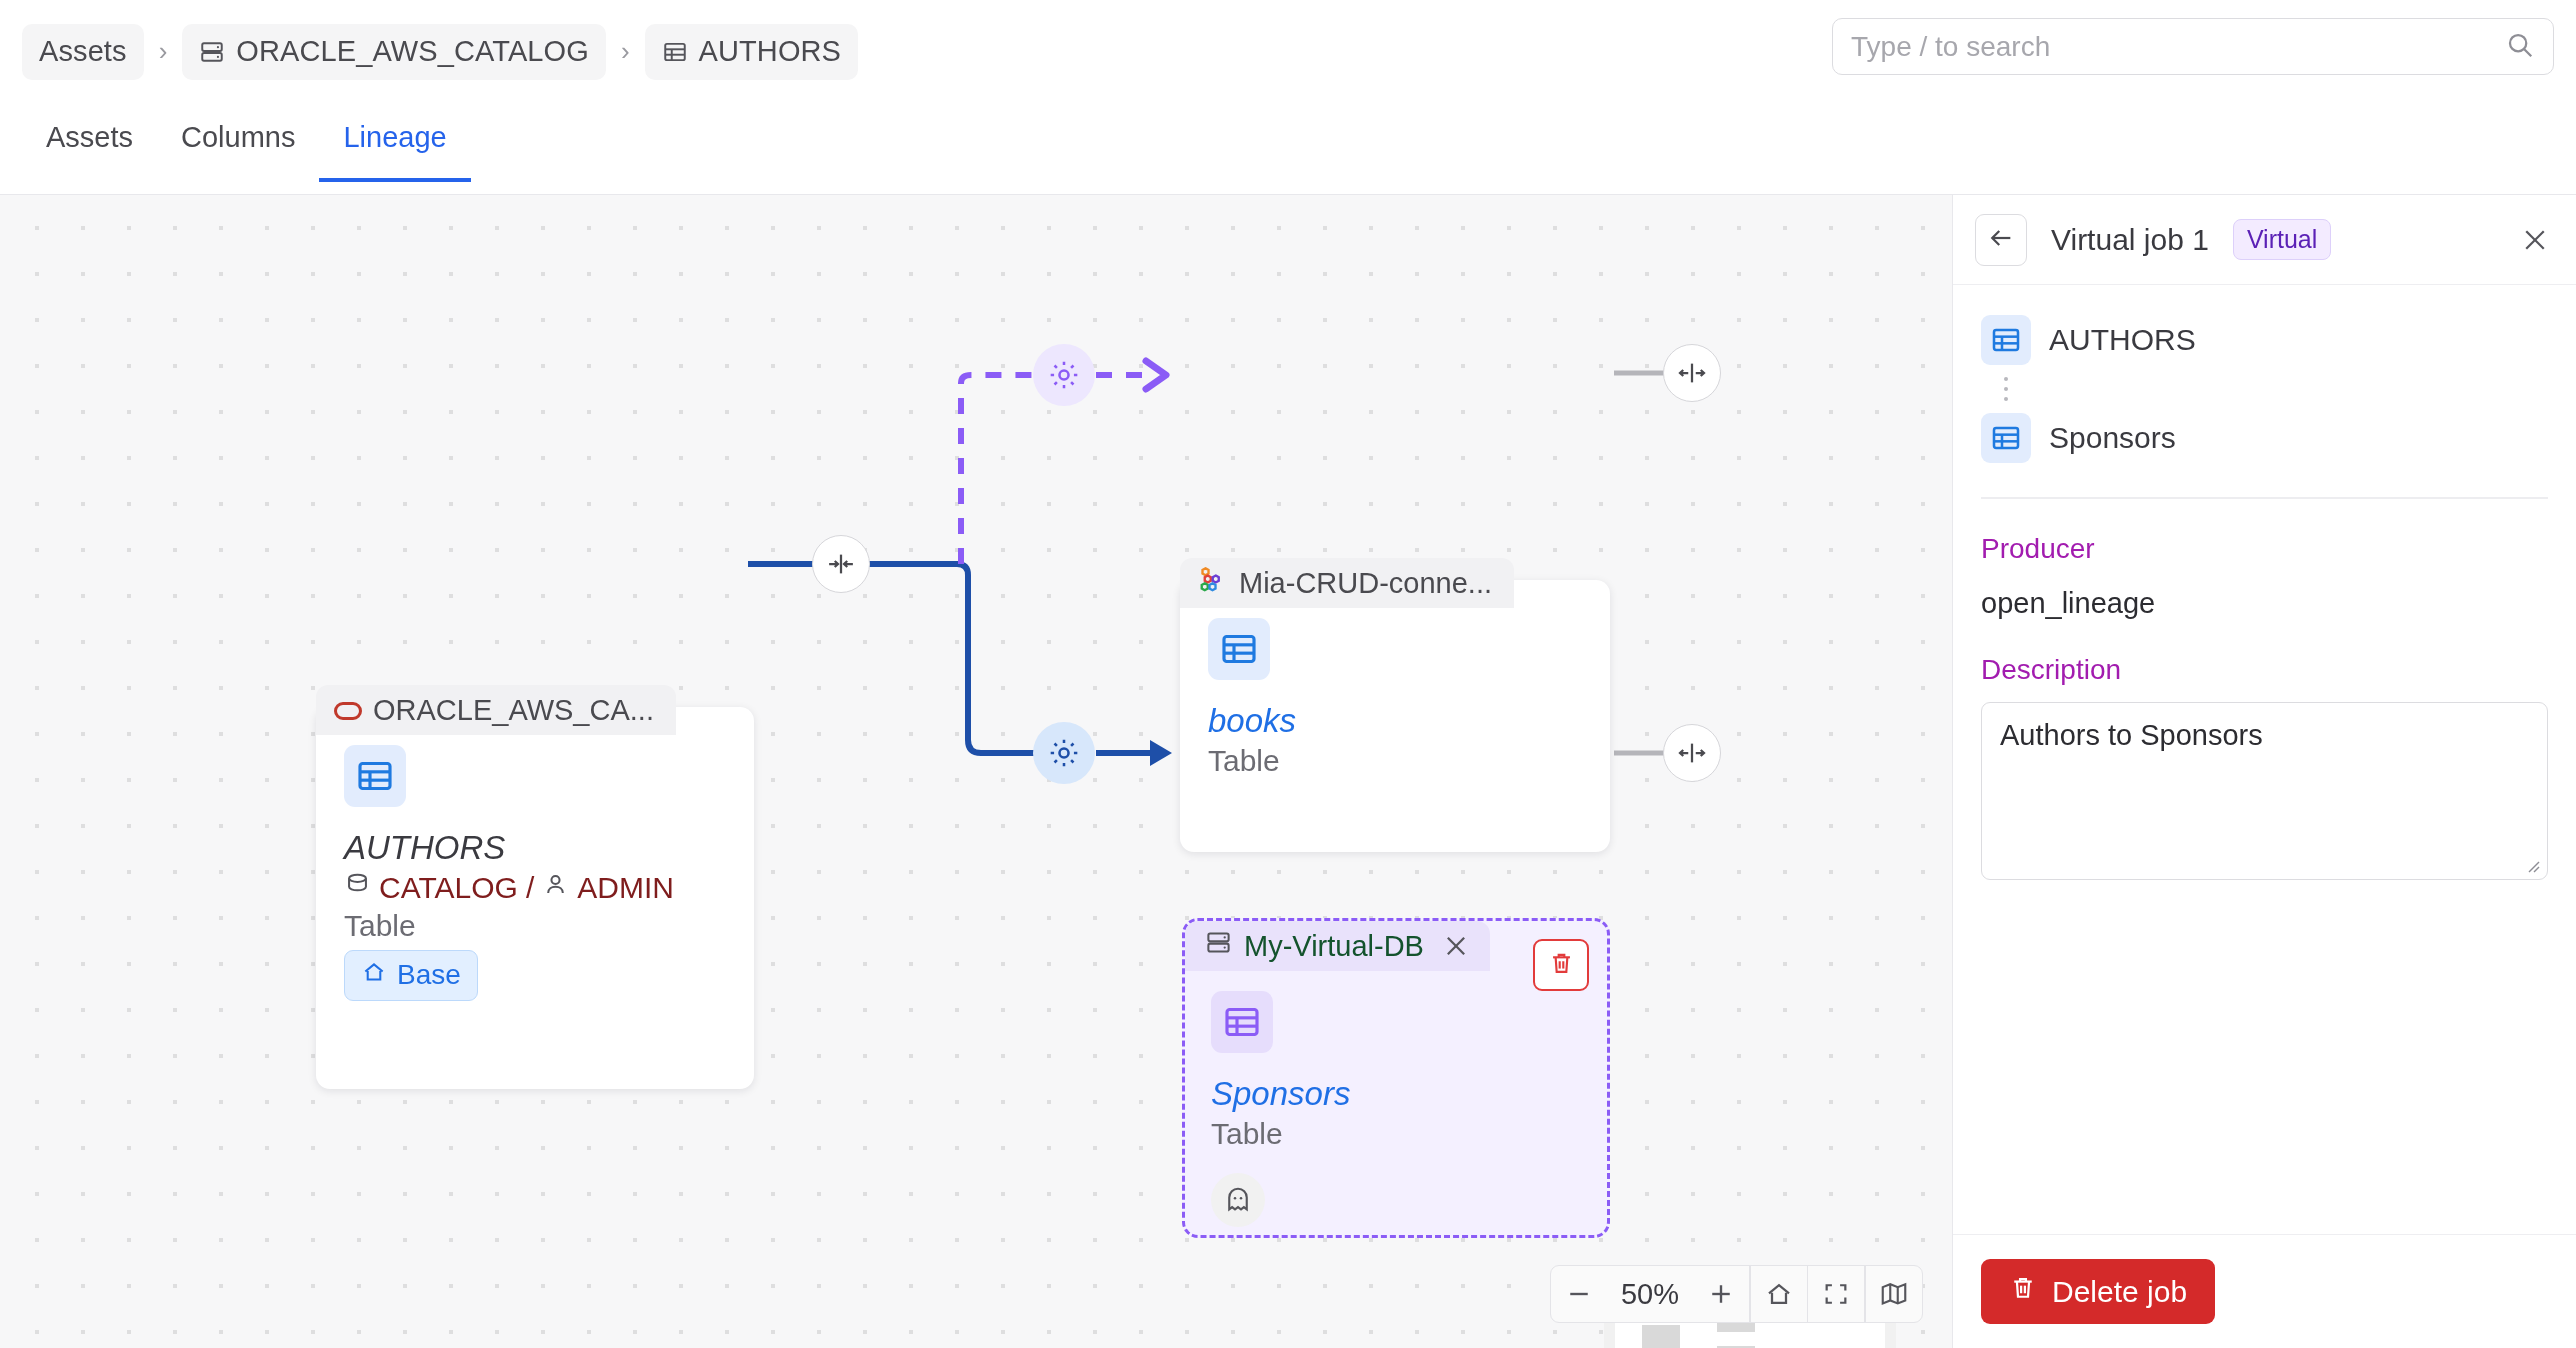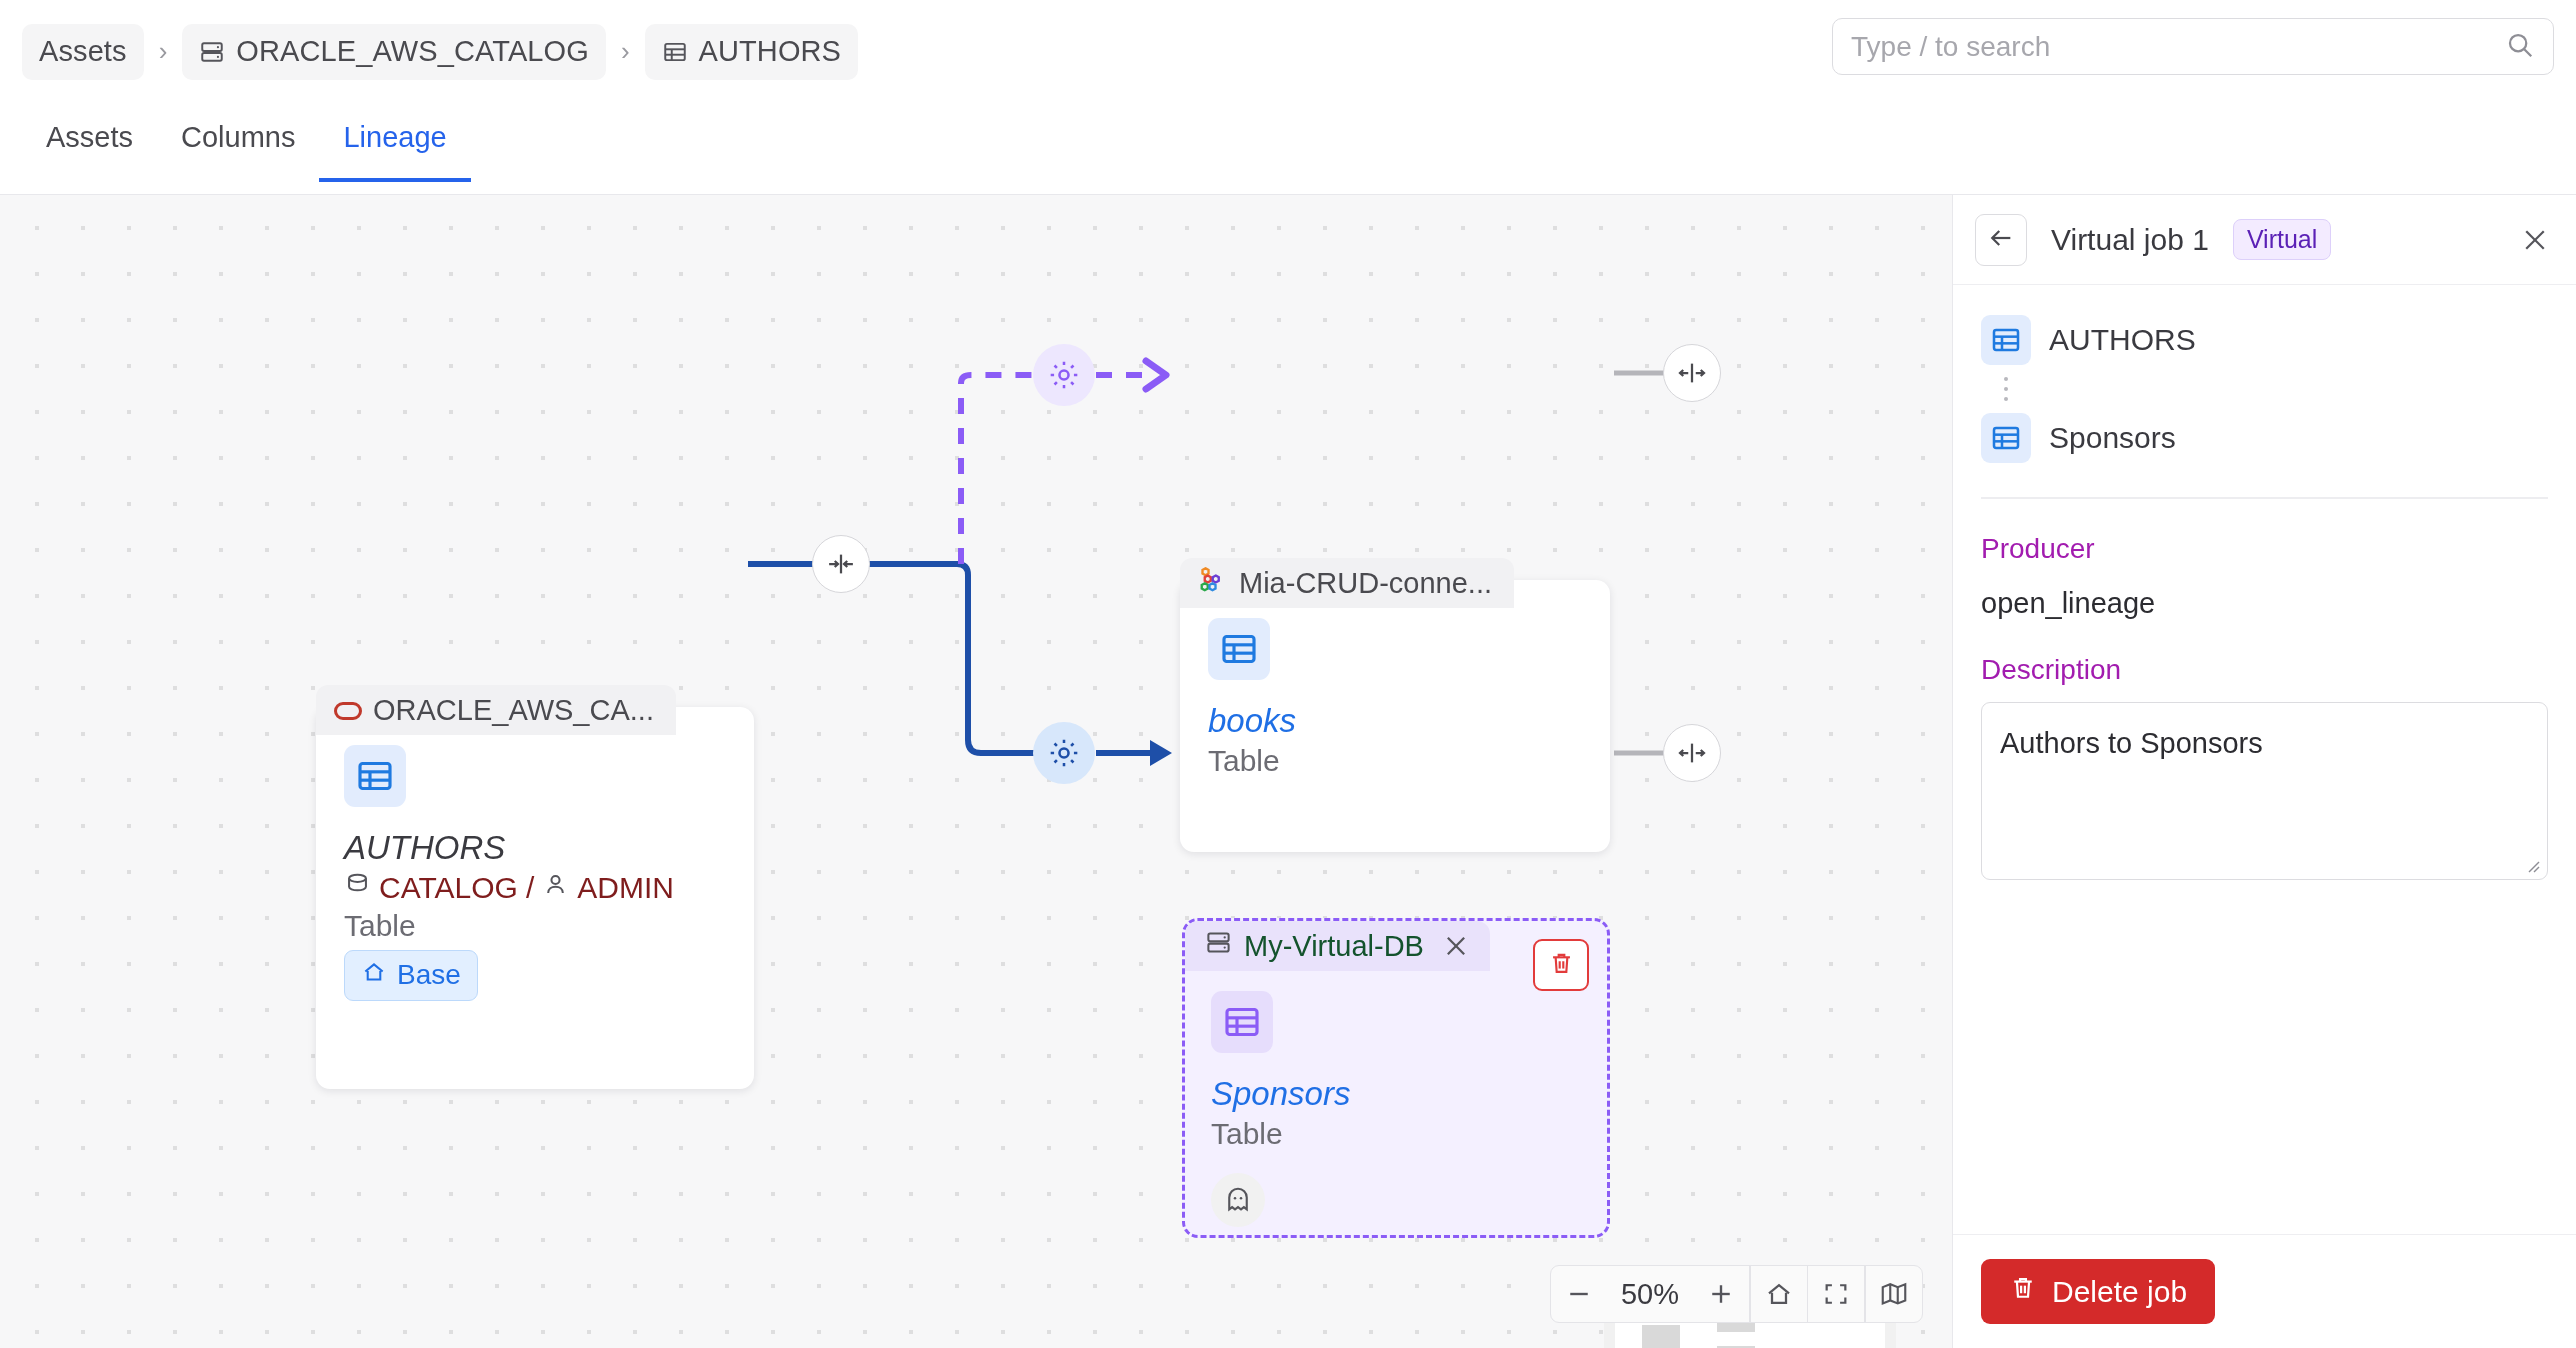--- a/index.html
+++ b/index.html
@@ -194,21 +194,21 @@
     width: 50px; display: flex; flex-direction: column; align-items: center;
     gap: 6px; padding: 12px 0;
   }
   .lin-dots i { width: 4px; height: 4px; background: #b8b8bd; border-radius: 50%; display: block; }
   .panel-rule { height: 1.5px; background: #ededf0; margin: 34px 0 0 0; }
   .field-label { font-size: 28px; color: #a21caf; margin-top: 34px; }
   .field-value { font-size: 29px; color: #2c2c31; margin-top: 22px; }
   .desc-box {
     margin-top: 16px; width: 100%; height: 178px;
     border: 1.5px solid #dcdce0; border-radius: 9px;
-    padding: 24px 18px; font-family: "Liberation Sans", sans-serif;
+    padding: 16px 18px; font-family: "Liberation Sans", sans-serif;
     font-size: 29px; color: #2c2c31; resize: none; background: #fff;
     position: relative;
   }
   .desc-wrap { position: relative; }
   .desc-grip { position: absolute; right: 7px; bottom: 6px; pointer-events: none; }
 
   .panel-foot { border-top: 1.5px solid #eeeef1; padding: 24px 28px; }
   .delete-btn {
     display: inline-flex; align-items: center; gap: 15px;
     background: #d42a2a; border: 0; border-radius: 9px;

